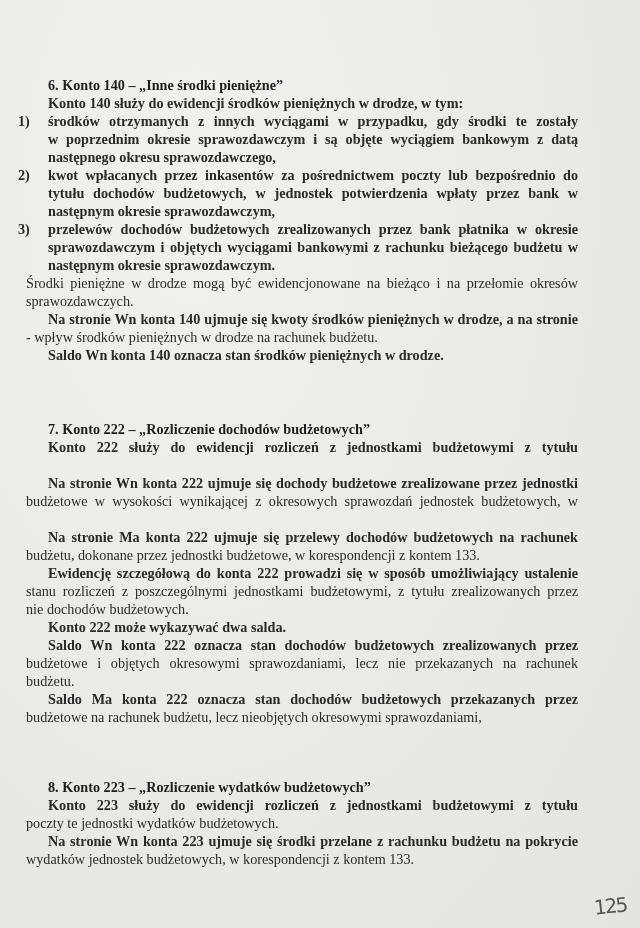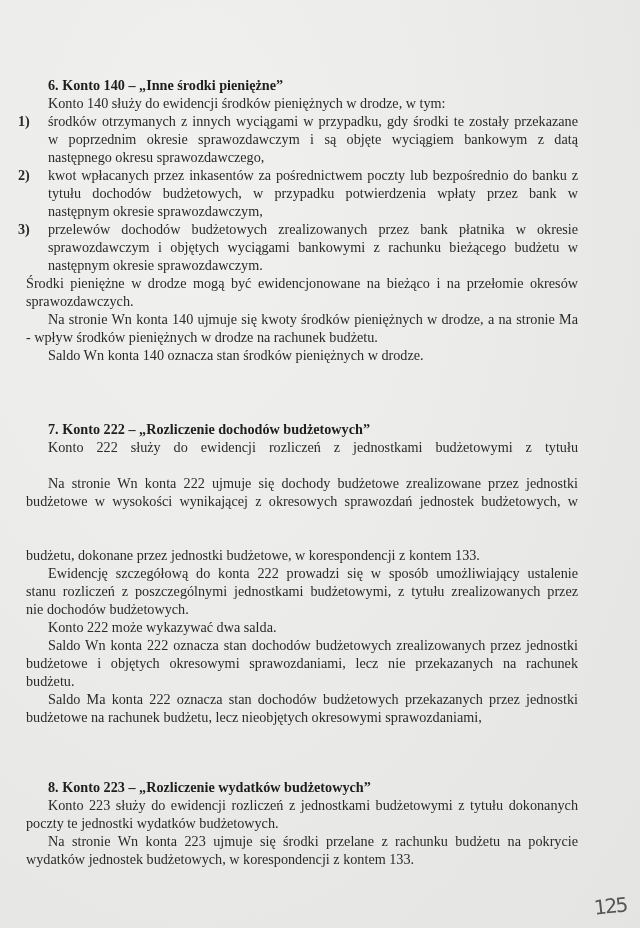--- a/index.html
+++ b/index.html
@@ -10,21 +10,21 @@
     font-family:"Liberation Serif", "DejaVu Serif", serif;
     color:#2a2a2a;
     position:relative;
   }
   .page { position:absolute; left:0; top:2px; width:537px; height:928px; }
   .line {
     position:absolute; left:26px; width:552px;
     font-size:14.2px; line-height:18px; white-space:nowrap;
   }
   .just { text-align:justify; text-align-last:justify; white-space:normal; height:18px; overflow:hidden; }
-  .ind { left:48px; width:530px; }
+  .ind { left:48px; width:530px;font-weight:bold; }
   .head { font-weight:bold; color:#1e1e1e; }
   .num { position:absolute; left:18px; font-weight:bold; font-size:14.2px; line-height:18px; }
   .pagenum {
     position:absolute; left:594px; top:892px;
     font-family:"DejaVu Sans", sans-serif; font-size:20px; color:#555;
     transform:rotate(-6deg); letter-spacing:-2px;
   }
 </style>
 </head>
 <body>
@@ -34,38 +34,39 @@
   <div class="line ind head" style="top:74px">6. Konto 140 – „Inne środki pieniężne”</div>
   <div class="line ind" style="top:92px">Konto 140 służy do ewidencji środków pieniężnych w drodze, w tym:</div>
 
   <span class="num" style="top:110px">1)</span>
   <div class="line ind just" style="top:110px">środków otrzymanych z innych wyciągami w przypadku, gdy środki te zostały przekazane</div>
   <div class="line ind just" style="top:128px">w poprzednim okresie sprawozdawczym i są objęte wyciągiem bankowym z datą</div>
   <div class="line ind" style="top:146px">następnego okresu sprawozdawczego,</div>
 
   <span class="num" style="top:164px">2)</span>
   <div class="line ind just" style="top:164px">kwot wpłacanych przez inkasentów za pośrednictwem poczty lub bezpośrednio do banku z</div>
-  <div class="line ind just" style="top:182px">tytułu dochodów budżetowych, w przypadku potwierdzenia wpłaty przez bank w</div>
+  <div class="line ind just" style="top:182px">tytułu dochodów budżetowych, w jednostek potwierdzenia wpłaty przez bank w</div>
   <div class="line ind" style="top:200px">następnym okresie sprawozdawczym,</div>
 
   <span class="num" style="top:218px">3)</span>
   <div class="line ind just" style="top:218px">przelewów dochodów budżetowych zrealizowanych przez bank płatnika w okresie</div>
   <div class="line ind just" style="top:236px">sprawozdawczym i objętych wyciągami bankowymi z rachunku bieżącego budżetu w</div>
   <div class="line just" style="top:272px"> Środki pieniężne w drodze mogą być ewidencjonowane na bieżąco i  na przełomie okresów</div>
 
   <div class="line ind" style="top:254px">następnym okresie sprawozdawczym.</div>
   <div class="line" style="top:290px">sprawozdawczych.</div>
   <div class="line ind just" style="top:308px">Na stronie Wn konta 140 ujmuje się kwoty środków pieniężnych w drodze, a na stronie Ma</div>
   <div class="line" style="top:326px">- wpływ środków pieniężnych w drodze na rachunek budżetu.</div>
   <div class="line ind" style="top:344px">Saldo Wn konta 140 oznacza stan środków pieniężnych w drodze.</div>
 
   <div class="line ind head" style="top:418px">7. Konto 222 – „Rozliczenie dochodów budżetowych”</div>
   <div class="line ind just" style="top:436px">Konto 222 służy do ewidencji rozliczeń z jednostkami budżetowymi z tytułu</div>
   <div class="line ind just" style="top:472px">Na stronie Wn konta 222 ujmuje się dochody budżetowe zrealizowane przez jednostki</div>
   <div class="line just" style="top:490px">budżetowe w wysokości wynikającej z okresowych sprawozdań jednostek budżetowych, w</div>
+  <div class="line ind just" style="top:526px">Na stronie Ma konta 222 ujmuje się przelewy dochodów budżetowych na rachunek</div>
   <div class="line" style="top:544px">budżetu, dokonane przez jednostki budżetowe, w korespondencji z kontem 133.</div>
   <div class="line ind just" style="top:562px">Ewidencję szczegółową do konta 222 prowadzi się w sposób umożliwiający ustalenie</div>
   <div class="line just" style="top:580px">stanu rozliczeń z poszczególnymi jednostkami budżetowymi, z tytułu zrealizowanych przez</div>
   <div class="line" style="top:598px">nie dochodów budżetowych.</div>
   <div class="line ind" style="top:616px">Konto 222 może wykazywać dwa salda.</div>
   <div class="line ind just" style="top:634px">Saldo Wn konta 222 oznacza stan dochodów budżetowych zrealizowanych przez jednostki</div>
   <div class="line just" style="top:652px">budżetowe i objętych okresowymi sprawozdaniami, lecz nie przekazanych na rachunek</div>
   <div class="line" style="top:670px">budżetu.</div>
   <div class="line ind just" style="top:688px">Saldo Ma konta 222 oznacza stan dochodów budżetowych przekazanych przez jednostki</div>
   <div class="line" style="top:706px">budżetowe na rachunek budżetu, lecz nieobjętych okresowymi sprawozdaniami,</div>

